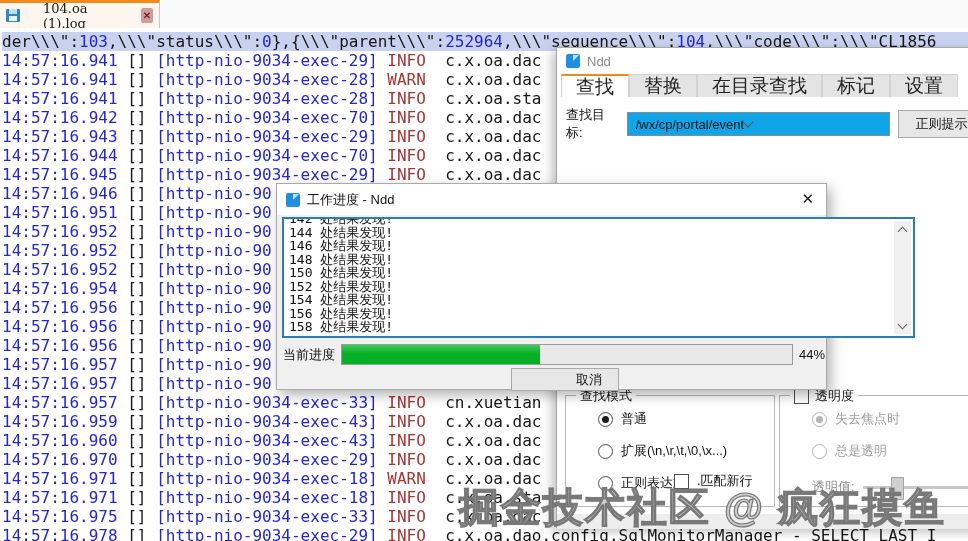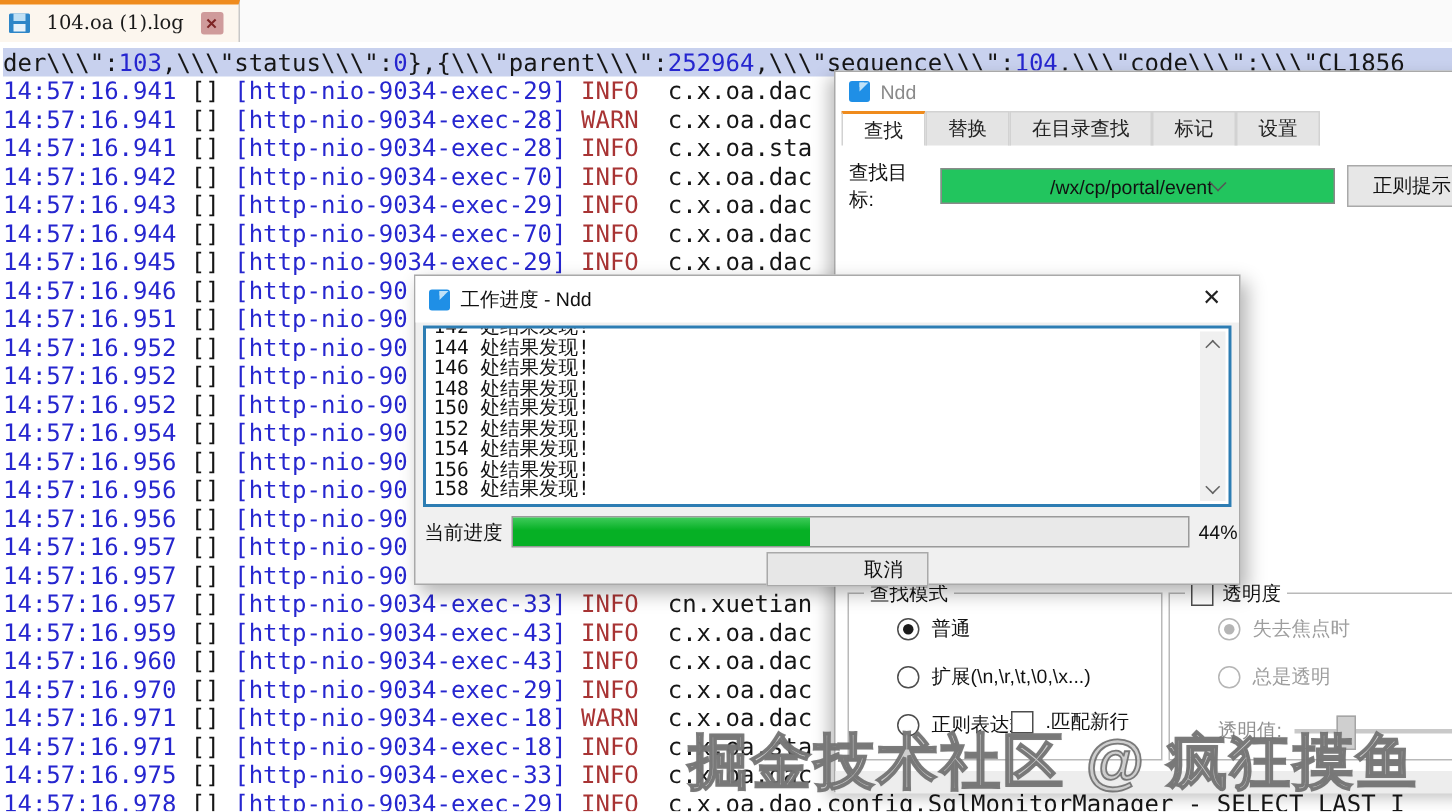--- a/index.html
+++ b/index.html
@@ -3,46 +3,46 @@
 <meta charset="utf-8">
 <style>
   html,body{margin:0;padding:0;background:#fff;}
   .screen{position:relative;width:968px;height:541px;overflow:hidden;background:#fff;
           font-family:"Liberation Sans",sans-serif;}
   
   .tabbar{position:absolute;left:0;top:0;width:968px;height:28px;background:#fafafa;
           border-bottom:1px solid #cfcfcf;}
   .filetab{position:absolute;left:0;top:0;height:28px;width:160px;background:#fcf6ee;
            border-top:3px solid #ef8b1d;border-right:1px solid #c8c8c8;
-           display:flex;align-items:center;gap:11px;padding:0 6px;box-sizing:border-box;}
+           display:flex;align-items:center;gap:23px;padding:0 6px;box-sizing:border-box;}
   .filetab .title{font-size:13px;color:#1a1a1a;font-family:"DejaVu Serif",serif;}
   .tabclose{width:15px;height:15px;background:#cf9b9b;color:#7d2424;font-size:10px;font-weight:bold;
             display:flex;align-items:center;justify-content:center;border-radius:2px;cursor:pointer;}
   
   .editor{position:absolute;left:0;top:28px;right:0;bottom:0;background:#fff;
           font-family:"DejaVu Sans Mono",monospace;font-size:16px;padding:4px 0 0 2px;overflow:hidden;}
   .line{height:19px;line-height:19px;white-space:pre;}
   .line.sel{background:#c8d1ee;}
   .c-k{color:#161616;} .c-b{color:#2626cf;} .c-r{color:#a83434;}
   
   .dlg{position:absolute;background:#fff;border:1px solid #a9a9a9;box-sizing:border-box;}
   .dlg-title{display:flex;align-items:center;gap:7px;padding:0 9px;}
   .ndd-ico{width:14px;height:14px;border-radius:2px;background:#1f8fe6;position:relative;flex:0 0 14px;}
   .ndd-ico::after{content:"";position:absolute;right:1px;top:1px;border:3px solid;
                   border-color:#bfe2f8 transparent transparent #bfe2f8;}
   
   .find{left:556px;top:47px;width:430px;height:481px;box-shadow:-4px 4px 10px rgba(0,0,0,.25);}
   .find .dlg-title{height:26px;color:#8a8a8a;font-size:13px;}
   .fd-tabs{position:absolute;left:4px;top:26px;height:23px;display:flex;}
-  .fd-tab{background:#e4e4e4;border:1px solid #d2d2d2;border-bottom:none;font-size:13px;color:#222;
+  .fd-tab{background:#e4e4e4;border:1px solid #d2d2d2;border-bottom:none;font-size:19px;color:#222;
           padding:0 14px;display:flex;align-items:center;cursor:pointer;}
   .fd-tab.active{background:#fff;border-top:2px solid #ef8b1d;}
   .fd-row{position:absolute;left:9px;top:58px;display:flex;align-items:center;gap:8px;font-size:13px;color:#111;}
-  .combo{width:277px;height:24px;border:1px solid #8a8a8a;background:#22c55e;display:flex;align-items:center;
-         justify-content:center;padding:0 8px;box-sizing:border-box;cursor:pointer;}
+  .combo{width:277px;height:24px;border:1px solid #8a8a8a;background:#0ea5e9;display:flex;align-items:center;
+         justify-content:flex-start;padding:0 8px;box-sizing:border-box;cursor:pointer;}
   .chev{width:7px;height:7px;border:solid #555;border-width:0 1.5px 1.5px 0;transform:rotate(45deg);margin-top:-4px;}
   .btn{background:#e7e7e7;border:1px solid #a9a9a9;font-size:13px;color:#111;display:flex;
        align-items:center;justify-content:center;cursor:pointer;}
   .fd-hint{width:90px;height:26px;}
   .group{position:absolute;border:1px solid #b9b9b9;box-sizing:border-box;padding-left:20px;}
   .group .glabel{position:absolute;top:-9px;left:10px;background:#fff;padding:0 4px;font-size:13px;color:#111;
                  display:flex;align-items:center;gap:6px;}
   .opt{display:flex;align-items:center;gap:8px;font-size:13px;color:#111;margin:14px 0 0 12px;}
   .radio{width:13px;height:13px;border:1px solid #4d4d4d;border-radius:50%;background:#fff;position:relative;flex:0 0 13px;}
   .radio.on::after{content:"";position:absolute;inset:3px;border-radius:50%;background:#1c1c1c;}
@@ -50,21 +50,21 @@
   .cb{width:13px;height:13px;border:1px solid #4d4d4d;background:#fff;flex:0 0 13px;}
   .mode-cb{position:absolute;left:108px;top:76px;}
   .slider-row{display:flex;align-items:center;gap:8px;margin:18px 0 0 12px;font-size:13px;color:#8f8f8f;}
   .track{position:relative;width:150px;height:3px;background:#c9c9c9;}
   .thumb{position:absolute;left:28px;top:-9px;width:11px;height:21px;background:#cfcfcf;border:1px solid #a5a5a5;cursor:pointer;}
   .fd-bottomstrip{position:absolute;left:0;right:0;top:466px;height:15px;background:#ededed;}
   
   .prog{left:276px;top:183px;width:551px;height:207px;background:#f0f0f0;box-shadow:4px 5px 12px rgba(0,0,0,.3);}
   .prog .dlg-title{height:31px;background:#fff;color:#111;font-size:13px;}
   .pd-close{position:absolute;right:12px;top:7px;font-size:15px;color:#222;cursor:pointer;line-height:1;}
-  .pd-list{position:absolute;left:5px;top:33px;width:539px;height:121px;background:#fff;
+  .pd-list{position:absolute;left:5px;top:33px;width:633px;height:121px;background:#fff;
            border:2px solid #2d7db3;box-sizing:border-box;overflow:hidden;padding-left:5px;cursor:default;}
   .pd-item{font-size:13px;line-height:13.5px;color:#111;white-space:pre;
            font-family:"DejaVu Sans Mono",monospace;}
   .pd-item:first-child{margin-top:-7px;}
   .pd-sb{position:absolute;right:2px;top:2px;width:17px;height:113px;background:#f0f0f0;}
   .sb-arr{position:absolute;left:0;width:17px;height:17px;display:flex;align-items:center;justify-content:center;cursor:pointer;}
   .sb-arr span{width:6px;height:6px;border:solid #636363;border-width:0 1.5px 1.5px 0;display:block;}
   .sb-up{top:0;} .sb-up span{transform:rotate(-135deg);margin-top:3px;}
   .sb-dn{bottom:0;} .sb-dn span{transform:rotate(45deg);margin-bottom:3px;}
   .pd-progrow{position:absolute;left:6px;top:160px;display:flex;align-items:center;gap:6px;font-size:13px;color:#111;}

